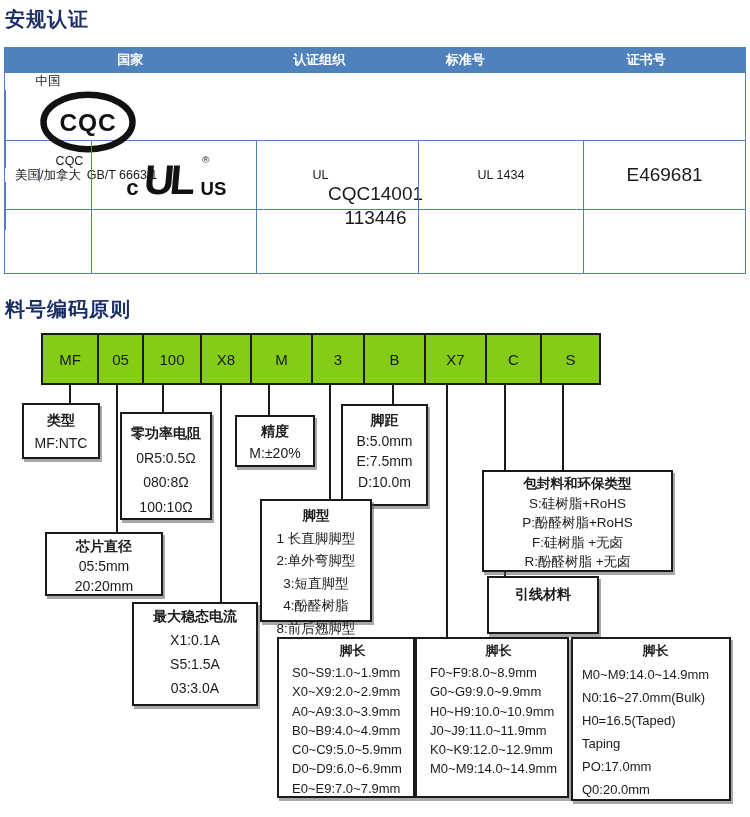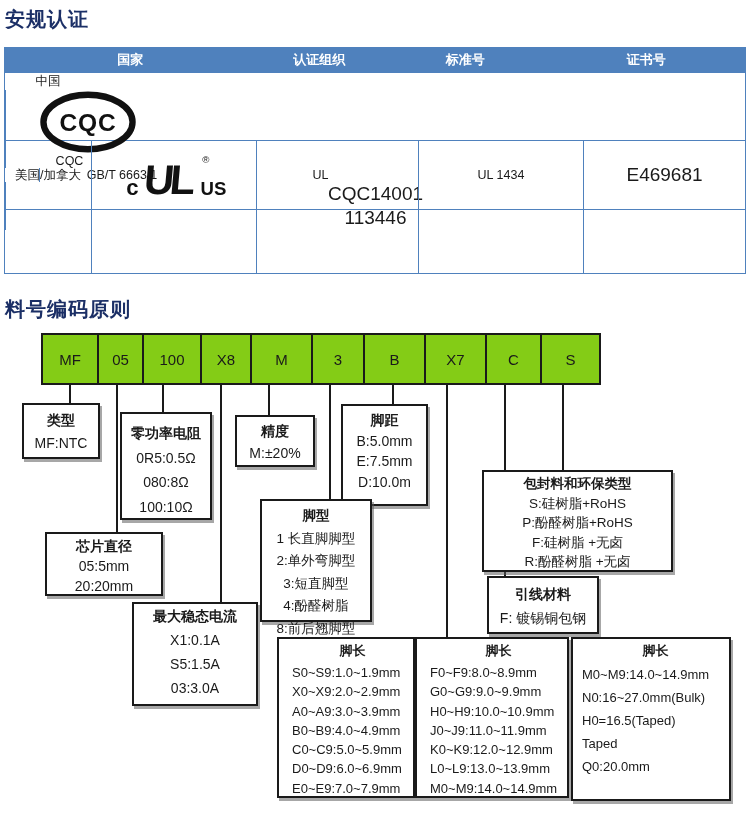--- a/index.html
+++ b/index.html
@@ -192,47 +192,46 @@
   <div id="box-encap" class="info">
     <div class="bt">包封料和环保类型</div>
     <div>S:硅树脂+RoHS</div>
     <div>P:酚醛树脂+RoHS</div>
     <div>F:硅树脂 +无卤</div>
     <div>R:酚醛树脂 +无卤</div>
   </div>
 
   <div id="box-lead" class="info">
     <div class="bt">引线材料</div>
-    <div>F:  镀锡铜包钢</div>
   </div>
 
   <div id="box-leg1" class="info leg">
     <div class="bt">脚长</div>
     <div>S0~S9:1.0~1.9mm</div>
     <div>X0~X9:2.0~2.9mm</div>
     <div>A0~A9:3.0~3.9mm</div>
     <div>B0~B9:4.0~4.9mm</div>
     <div>C0~C9:5.0~5.9mm</div>
     <div>D0~D9:6.0~6.9mm</div>
     <div>E0~E9:7.0~7.9mm</div>
   </div>
 
   <div id="box-leg2" class="info leg">
     <div class="bt">脚长</div>
     <div>F0~F9:8.0~8.9mm</div>
     <div>G0~G9:9.0~9.9mm</div>
     <div>H0~H9:10.0~10.9mm</div>
     <div>J0~J9:11.0~11.9mm</div>
     <div>K0~K9:12.0~12.9mm</div>
-    <div>L0~L9:13.0~13.9mm</div>
     <div>M0~M9:14.0~14.9mm</div>
   </div>
 
   <div id="box-leg3" class="info leg">
     <div class="bt">脚长</div>
     <div>M0~M9:14.0~14.9mm</div>
     <div>N0:16~27.0mm(Bulk)</div>
     <div>H0=16.5(Taped)</div>
-    <div>Taped</div>
+    <div>Taping</div>
+    <div>PO:17.0mm</div>
     <div>Q0:20.0mm</div>
   </div>
 
 </div>
 
 </body></html>

